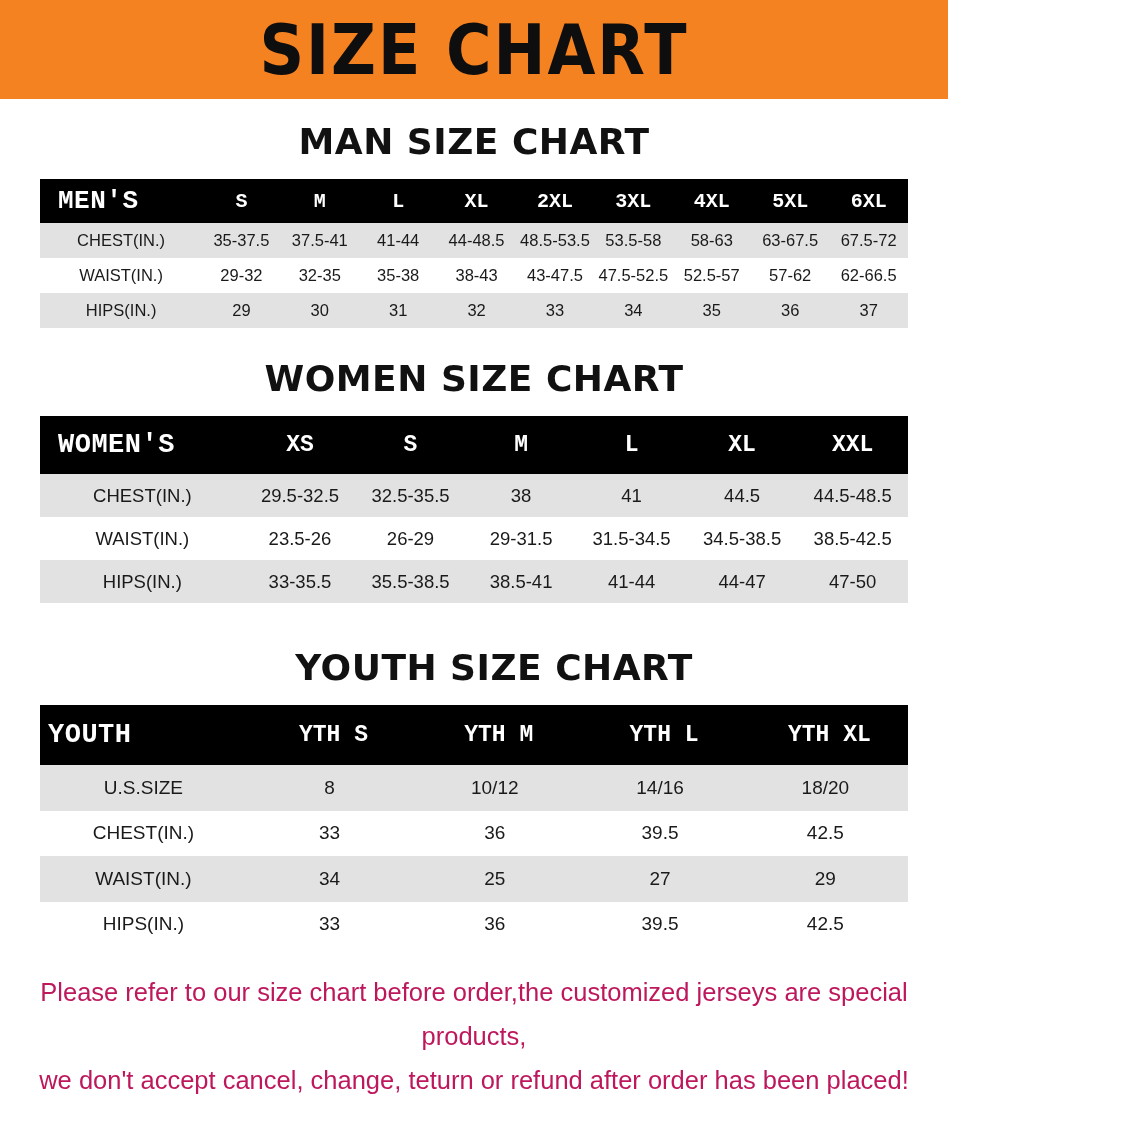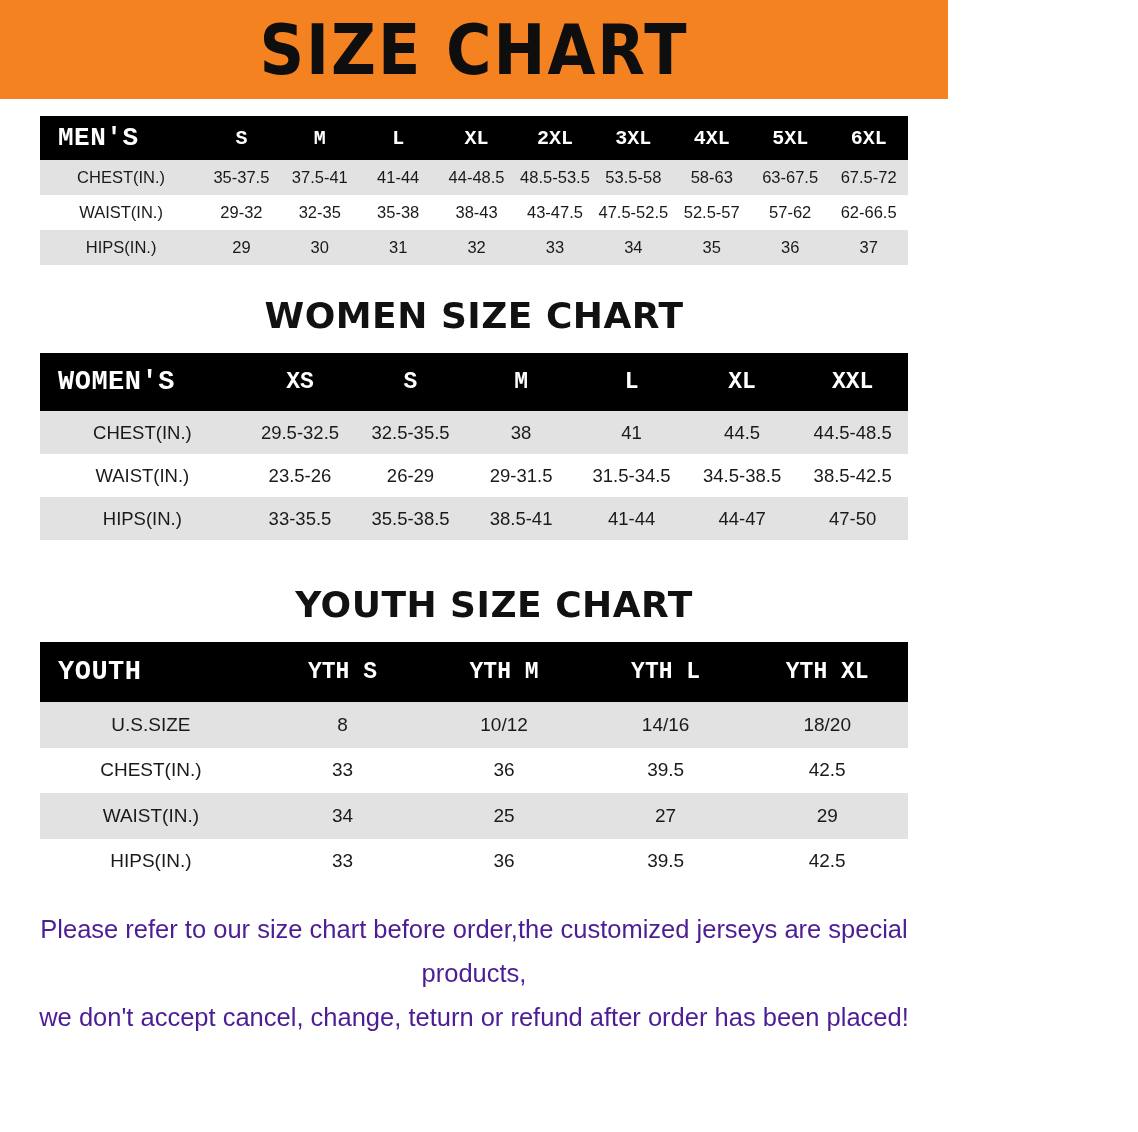--- a/index.html
+++ b/index.html
@@ -104,45 +104,46 @@
   #men-table tbody td { height: 35px; font-size: 16.5px; }
   #men-table tbody td.label-col { font-size: 16.5px; }
 
   
   #women-table thead th { height: 58px; font-size: 23px; }
   #women-table thead th.label-col { font-size: 27px; }
   #women-table tbody td { height: 43px; font-size: 18.5px; }
   #women-table tbody td.label-col { font-size: 18.5px; }
 
   
-  #youth-table thead th { height: 60px; font-size: 23px; }
+  #youth-table thead th { height: 60px; font-size: 23px; padding-left: 8px; }
   #youth-table thead th.label-col { font-size: 27px; }
   #youth-table tbody td { height: 45.5px; font-size: 19px; }
   #youth-table tbody td.label-col { font-size: 19px; }
 
   
   .note {
     margin: 24px 34px 0 34px;
-    color: #4c1d95;
+    color: #be185d;
     font-family: "Liberation Sans", sans-serif;
     font-size: 25.5px;
     line-height: 1.72;
     text-align: center;
   }
   .note span { display: block; }
 </style>
 </head>
 <body>
 
 <div class="page">
 
   <div class="banner">
     <div class="banner-title">SIZE CHART</div>
   </div>
 
+  <div class="section-title t-man">MAN SIZE CHART</div>
   <div class="tbl-wrap">
     <table id="men-table">
       <thead>
         <tr>
           <th class="label-col" style="width:17%">MEN'S</th>
           <th style="width:9.22%">S</th>
           <th style="width:9.22%">M</th>
           <th style="width:9.22%">L</th>
           <th style="width:9.22%">XL</th>
           <th style="width:9.22%">2XL</th>

